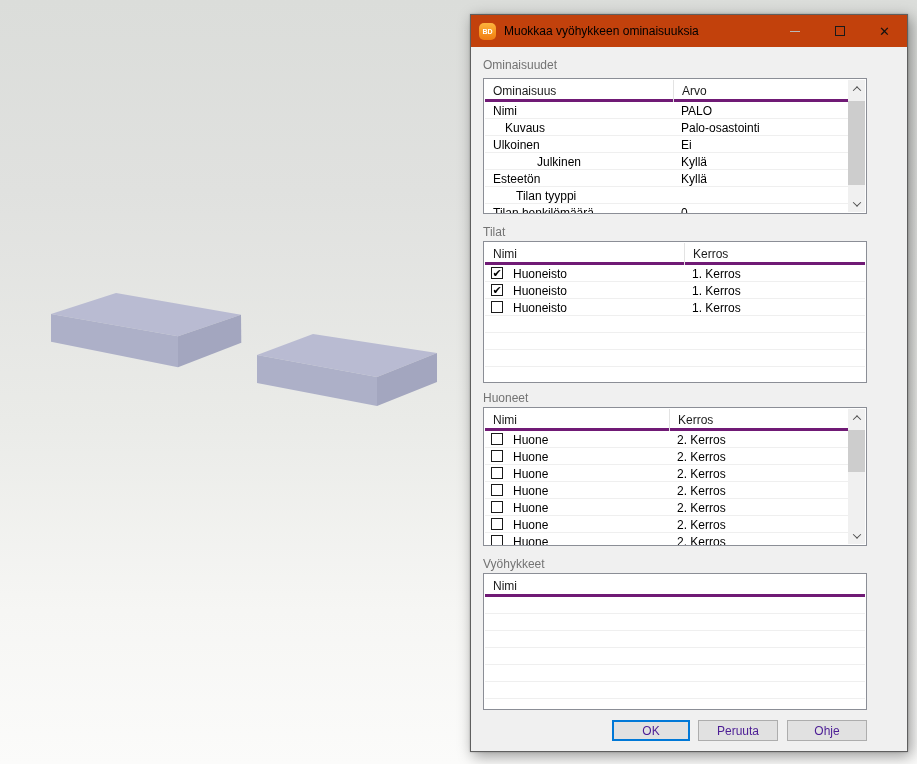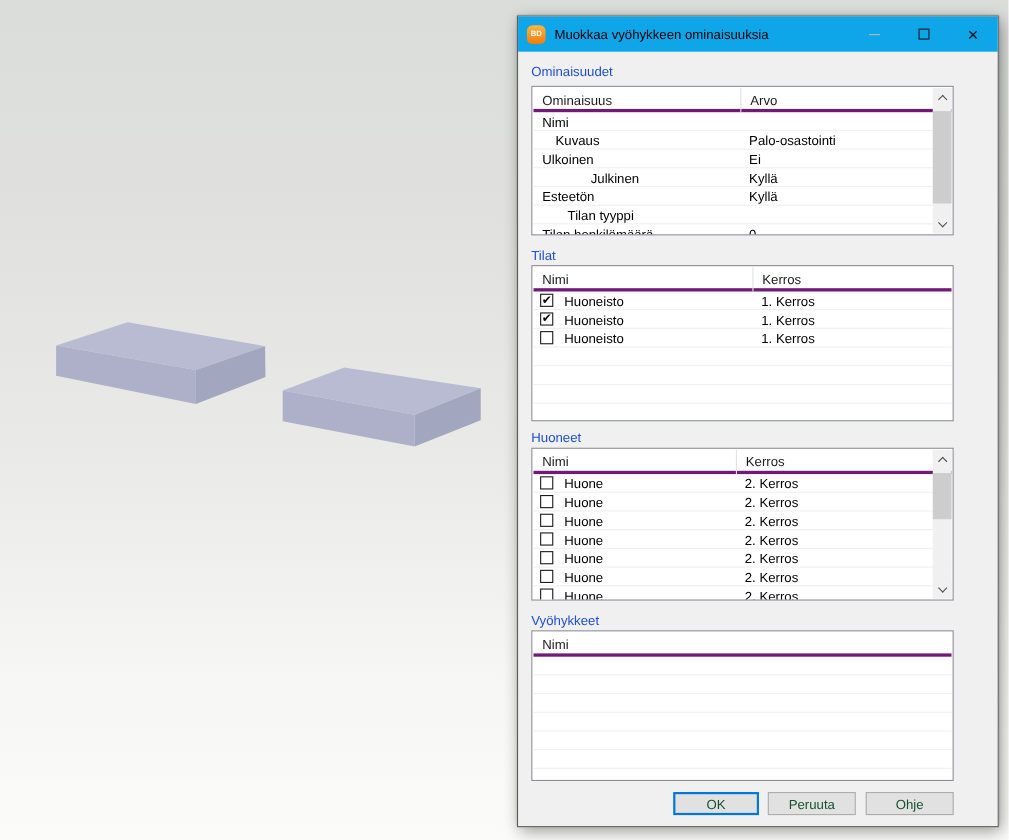--- a/index.html
+++ b/index.html
@@ -8,33 +8,33 @@
   .screen { position:relative; width:917px; height:764px;
     background:linear-gradient(180deg,#dbddda 0%,#e0e1df 25%,#eaebe8 55%,#f6f6f4 80%,#fbfbfa 100%); }
 
   
   .viewport-svg { position:absolute; left:30px; top:280px; }
 
   
   .dialog { position:absolute; left:470px; top:14px; width:438px; height:738px;
     background:#f0f0f0; border:1px solid #5f5f5f;
     box-shadow:3px 4px 14px rgba(0,0,0,.40), 0 0 2px rgba(0,0,0,.25); }
-  .titlebar { position:absolute; left:0; top:0; right:0; height:32px; background:#0ea5e9;
+  .titlebar { position:absolute; left:0; top:0; right:0; height:32px; background:#c2410c;
     display:flex; align-items:center; }
   .app-icon { width:17px; height:17px; margin-left:8px; border-radius:5px;
     background:linear-gradient(180deg,#fcb53e 0%,#f6921e 60%,#ef7c14 100%);
     color:#fff; font-size:7px; font-weight:bold; display:flex; align-items:center; justify-content:center; }
   .title-text { margin-left:8px; font-size:12px; color:#000; }
   .win-controls { position:absolute; right:0; top:0; height:32px; display:flex; }
   .win-btn { width:45px; height:32px; display:flex; align-items:center; justify-content:center; }
   .min-glyph { width:10px; height:1px; background:#b9b9b9; }
   .max-glyph { width:10px; height:10px; border:1px solid #1a1a1a; }
   .close-glyph { font-size:13px; color:#111; line-height:1; }
 
-  .group-label { position:absolute; left:12px; font-size:12px; color:#1d4ed8; }
+  .group-label { position:absolute; left:12px; font-size:12px; color:#737373; }
   .tbl { position:absolute; left:12px; width:384px; background:#fff;
     border:1px solid #8b8e96; padding:1px; overflow:hidden; }
   .tbl-head { position:relative; height:22px; }
   .tbl-head .hc { position:absolute; top:0; height:22px; font-size:12px; color:#1a1a1a;
     display:flex; align-items:center; padding-left:8px; }
   .tbl-head .hc2 { border-left:1px solid #e3e3e3; }
   .tbl-head { border-bottom:3px solid #701a75; }
   .trow { position:relative; height:17px; border-bottom:1px solid #efefef;
     font-size:12px; color:#000; }
   .trow .c { position:absolute; top:0; height:17px; display:flex; align-items:center;
@@ -55,21 +55,21 @@
   .sb-thumb { position:absolute; left:0; width:17px; background:#cdcdcd; }
 
   
   #lbl-props { top:43px; }   #tbl-props { top:63px;  height:136px; }
   #lbl-tilat { top:210px; }  #tbl-tilat { top:226px; height:142px; }
   #lbl-huoneet { top:376px; }#tbl-huoneet { top:392px; height:139px; }
   #lbl-zones { top:542px; }  #tbl-zones { top:558px; height:137px; }
 
   .btn-row { position:absolute; top:705px; left:0; right:0; height:21px; }
   .btn { position:absolute; height:21px; background:#e1e1e1; border:1px solid #adadad;
-    font-size:12px; color:#14532d; display:flex; align-items:center; justify-content:center;
+    font-size:12px; color:#4c1d95; display:flex; align-items:center; justify-content:center;
     font-family:"Liberation Sans", sans-serif; }
   .btn-ok { left:141px; width:78px; border:2px solid #0078d7; }
   .btn-cancel { left:227px; width:80px; }
   .btn-help { left:316px; width:80px; }
 </style>
 </head>
 <body>
 
 <div class="screen">
 
@@ -105,20 +105,21 @@
     </div>
 
     <div class="group-label" id="lbl-props">Ominaisuudet</div>
     <div class="tbl" id="tbl-props">
         <div class="tbl-head">
           <div class="hc" style="left: 0px; width: 188px;">Ominaisuus</div>
           <div class="hc hc2" style="left: 188px; width: 175px;">Arvo</div>
         </div>
         <div class="trow">
           <div class="c" style="left: 0px; width: 188px;">Nimi</div>
+          <div class="c" style="left: 188px; width: 175px;">PALO</div>
         </div>
         <div class="trow">
           <div class="c" style="left: 12px; width: 188px;">Kuvaus</div>
           <div class="c" style="left: 188px; width: 175px;">Palo-osastointi</div>
         </div>
         <div class="trow">
           <div class="c" style="left: 0px; width: 188px;">Ulkoinen</div>
           <div class="c" style="left: 188px; width: 175px;">Ei</div>
         </div>
         <div class="trow">

